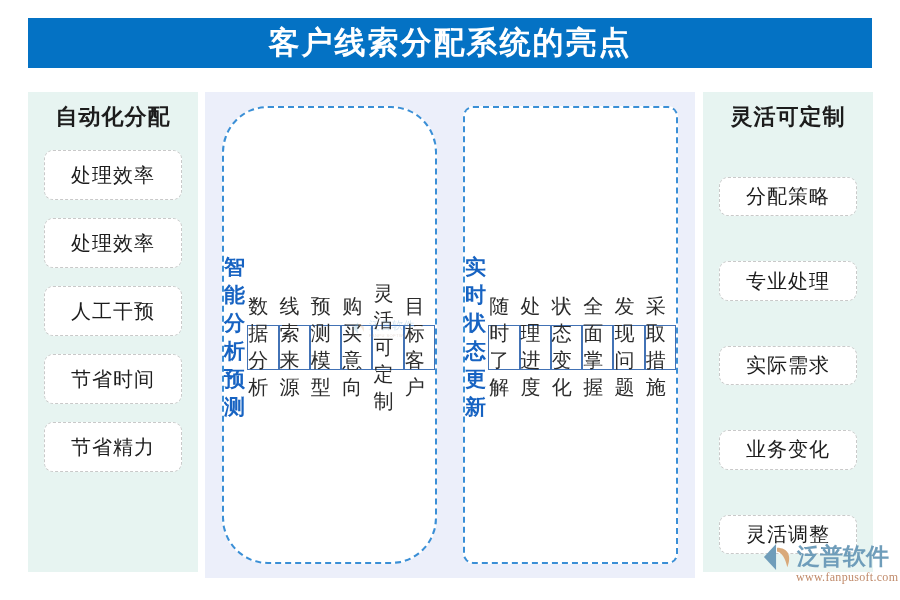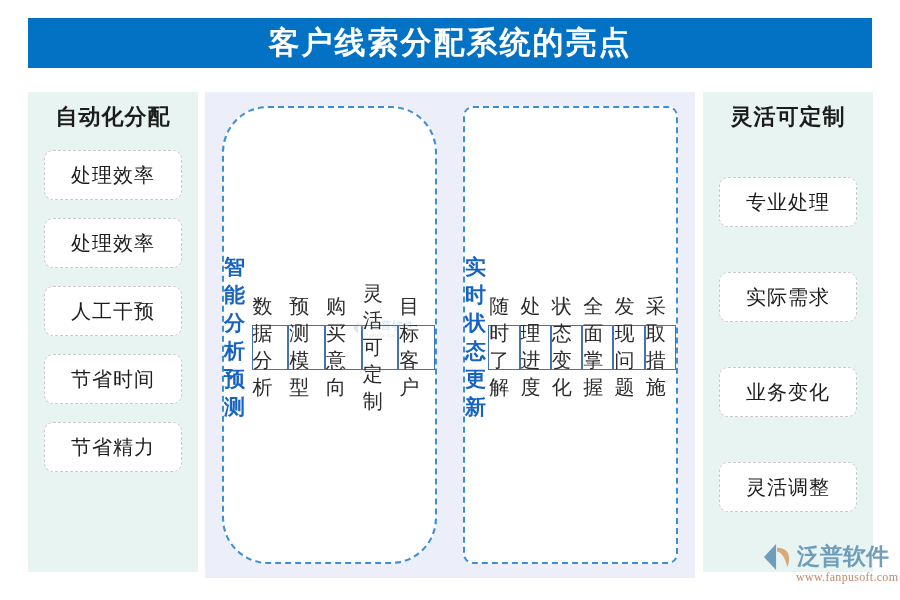--- a/index.html
+++ b/index.html
@@ -211,20 +211,21 @@
     <div class="header-title">客户线索分配系统的亮点</div>
   </div>
 
   <div class="board">
 
     <div class="center-panel">
 
       <div class="mid-col c1">
         <div class="mid-title">智能分析预测</div>
         <div class="mid-card">数据分析</div>
+        <div class="mid-card">线索来源</div>
         <div class="mid-card">预测模型</div>
         <div class="mid-card">购买意向</div>
         <div class="mid-card">灵活可定制</div>
         <div class="mid-card">目标客户</div>
       </div>
 
       <div class="mid-col c2">
         <div class="mid-title">实时状态更新</div>
         <div class="mid-card">随时了解</div>
         <div class="mid-card">处理进度</div>
@@ -240,20 +241,21 @@
       <div class="side-title">自动化分配</div>
       <div class="side-card">处理效率</div>
       <div class="side-card">处理效率</div>
       <div class="side-card">人工干预</div>
       <div class="side-card">节省时间</div>
       <div class="side-card">节省精力</div>
     </div>
 
     <div class="side-col right">
       <div class="side-title">灵活可定制</div>
+      <div class="side-card">分配策略</div>
       <div class="side-card">专业处理</div>
       <div class="side-card">实际需求</div>
       <div class="side-card">业务变化</div>
       <div class="side-card">灵活调整</div>
     </div>
 
   </div>
 
   <div class="watermark-center">
     <span class="wm-mark">

